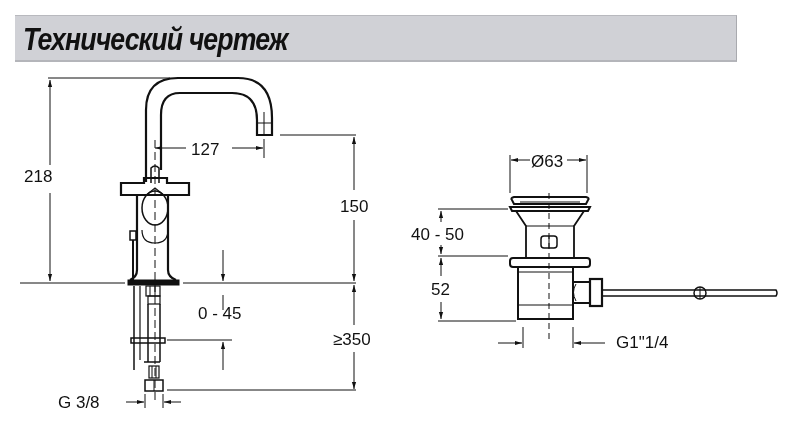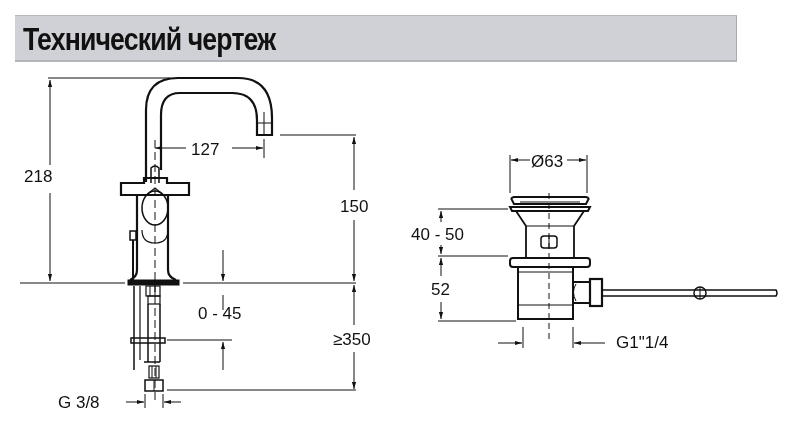--- a/index.html
+++ b/index.html
@@ -1,20 +1,20 @@
 <!DOCTYPE html>
 <html><head>
 <meta charset="utf-8">
 <style>
   html, body { margin: 0; padding: 0; background: #ffffff; }
   body { width: 791px; height: 434px; position: relative; overflow: hidden; font-family: "Liberation Sans", sans-serif; }
   .header-bar {
     position: absolute; left: 15px; top: 15px; width: 722px; height: 47px;
     background: #d0d1d6; border-top: 1px solid #b8b9be; border-right: 1px solid #a9aaaf;
-    border-bottom: 2px solid #b4b5ba; box-sizing: border-box;
+    border-bottom: 2px solid #b4b5ba; box-sizing: border-box; font-style: italic;
   }
   .header-title {
     position: absolute; left: 8px; top: 6px;
     font-family: "Liberation Sans", sans-serif; font-weight: bold; font-size: 31px;
     color: #111111; letter-spacing: -1px; transform: scaleX(0.86); transform-origin: left center;
     white-space: nowrap;
   }
   svg.drawing { position: absolute; left: 0; top: 0; }
   svg text { font-family: "Liberation Sans", sans-serif; font-size: 17px; fill: #111; }
 </style>

